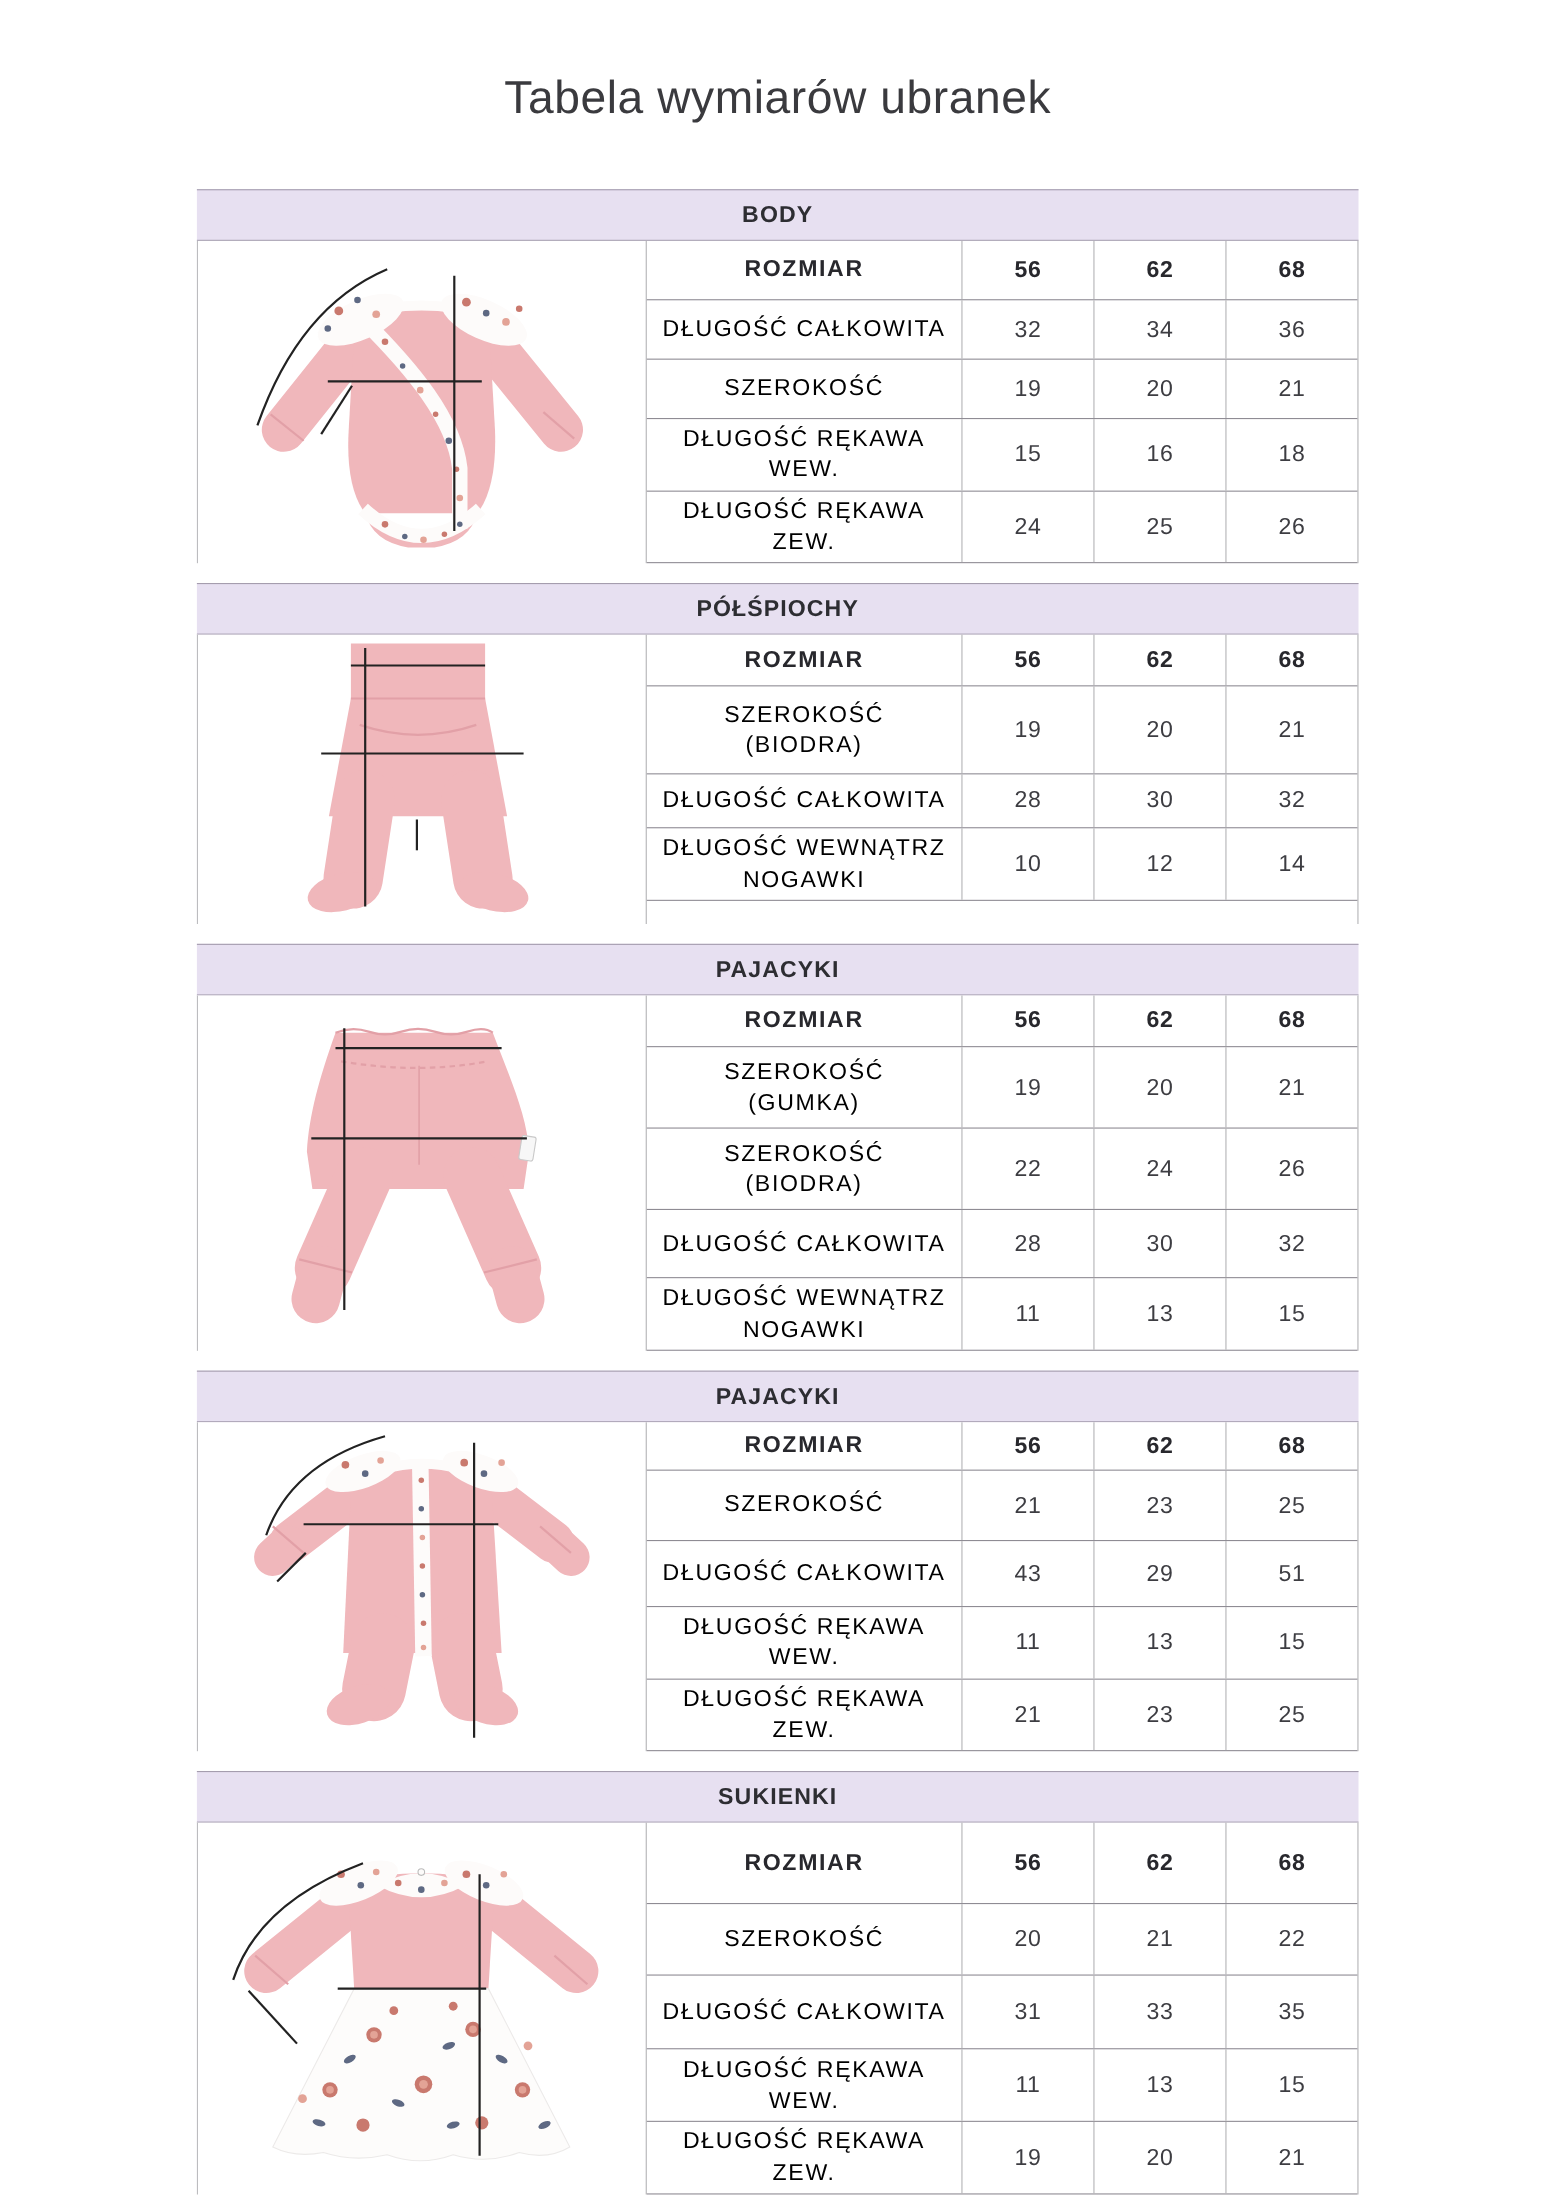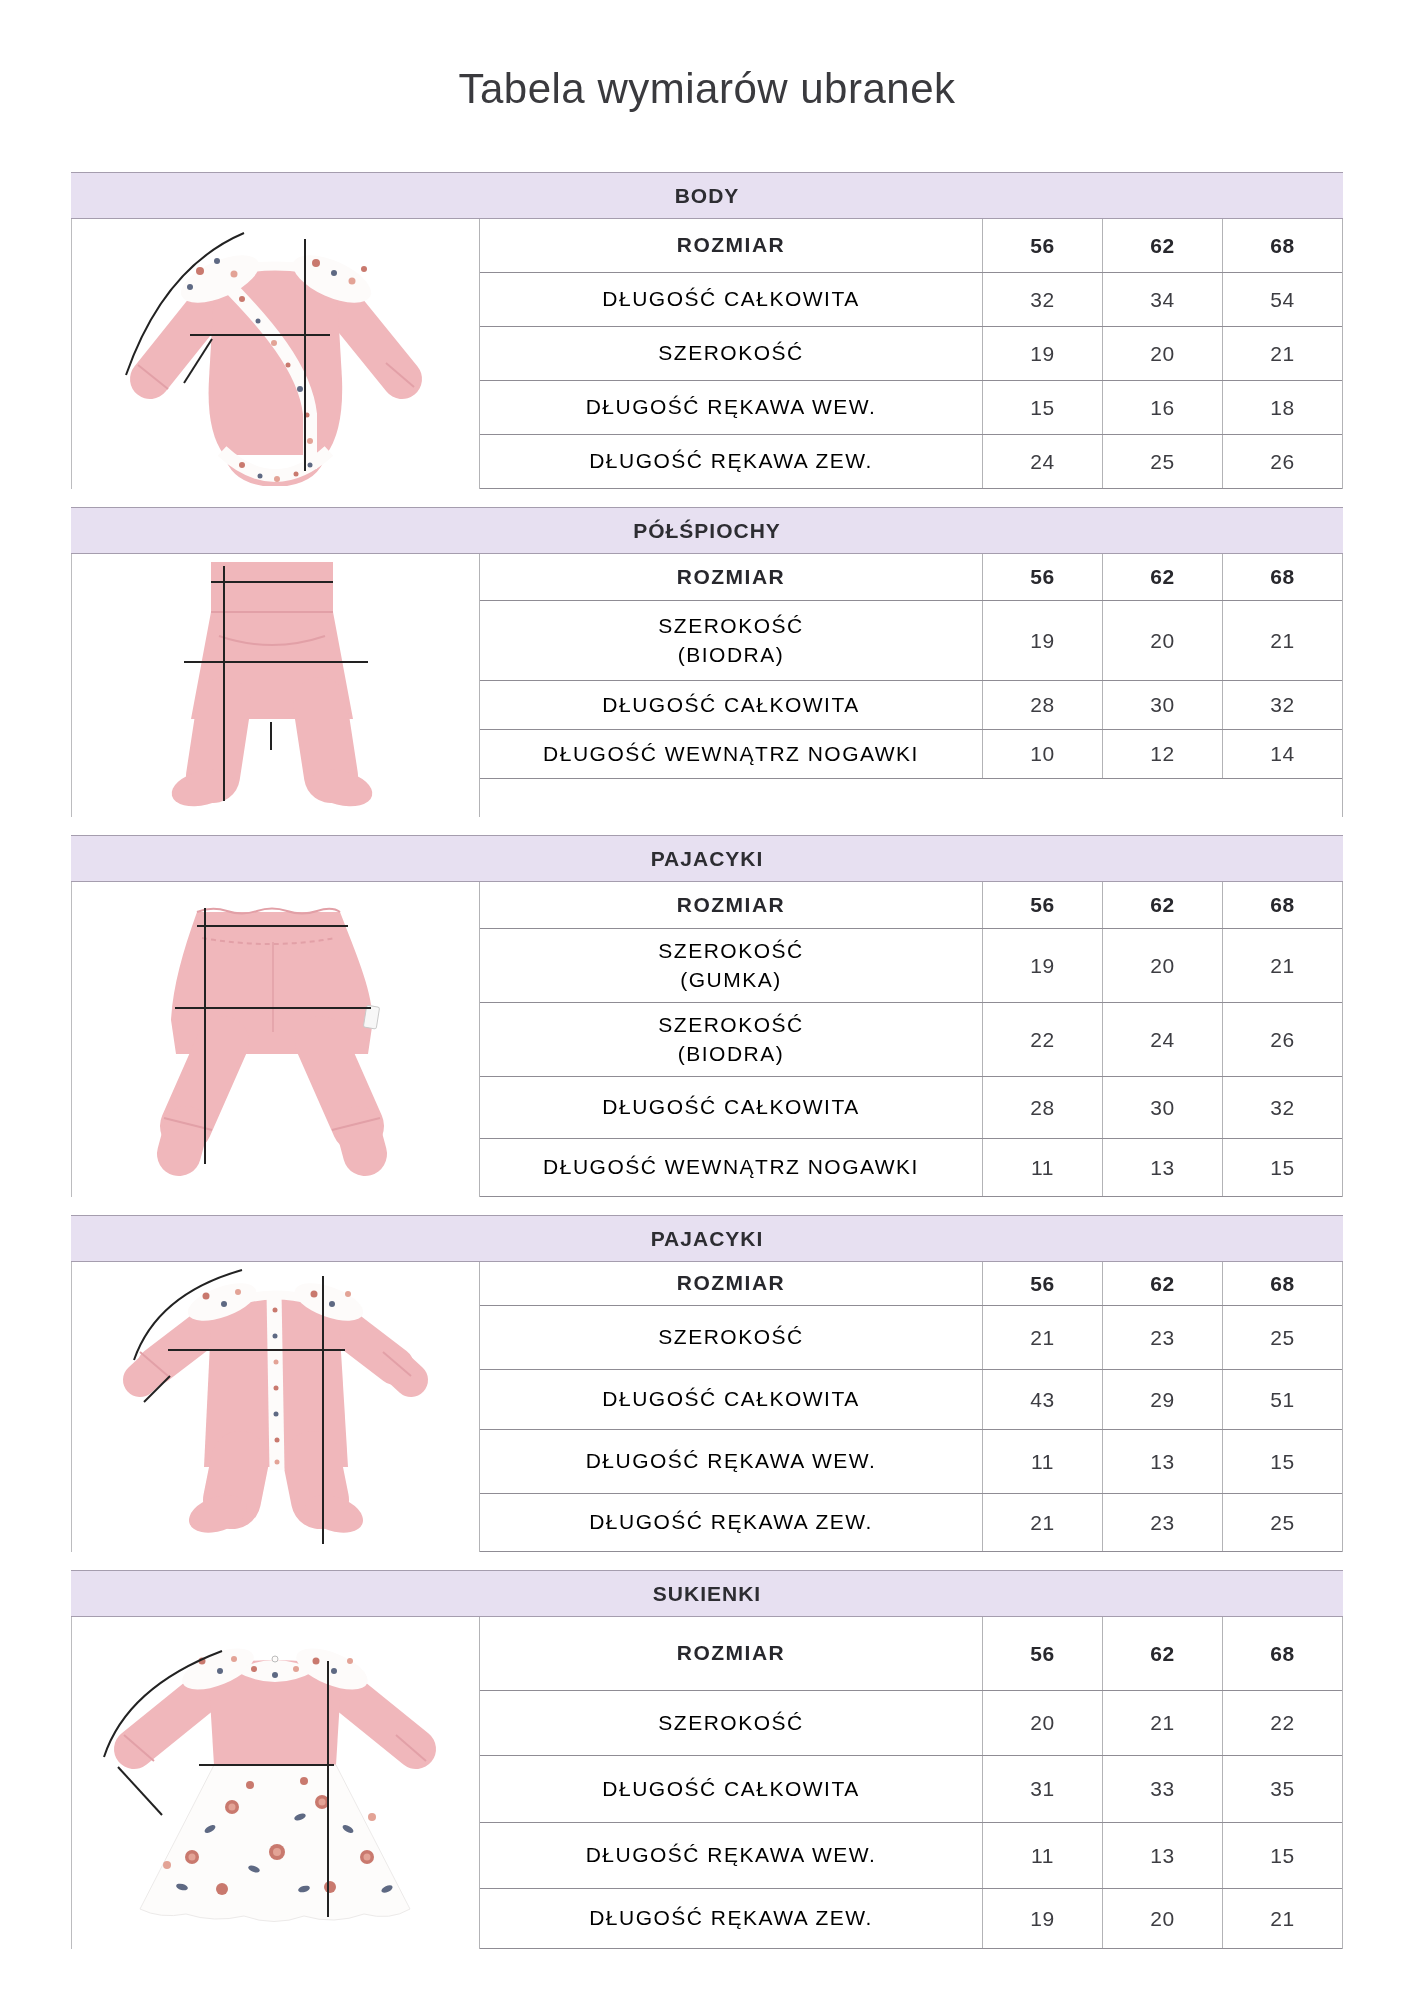--- a/index.html
+++ b/index.html
@@ -6,21 +6,21 @@
   body{
     width:1414px;min-height:2000px;background:#ffffff;
     font-family:"Liberation Sans", sans-serif;
     -webkit-font-smoothing:antialiased;
   }
   .page{padding-top:68px;}
   h1.title{
     margin:0 0 62px 0;text-align:center;
     font-size:42px;font-weight:400;color:#3a3a3e;letter-spacing:.5px;line-height:1;
   }
-  .wrap{width:1272px;margin:0 auto;}
+  .wrap{width:1056px;margin:0 auto;}
   .section + .section{margin-top:18px;}
   .band{
     height:47px;box-sizing:border-box;
     background:#e7e0f1;
     border-top:1px solid #a59dae;border-bottom:1px solid #a59dae;
     display:flex;align-items:center;justify-content:center;
   }
   .band span{
     font-size:21px;font-weight:700;color:#2d2d32;letter-spacing:1px;
   }
@@ -143,21 +143,21 @@
     <div class="val">68</div>
   </div>
 
   <div class="row">
     <div class="label">
       <span class="label-main">DŁUGOŚĆ CAŁKOWITA</span>
 
     </div>
     <div class="val">32</div>
     <div class="val">34</div>
-    <div class="val">54</div>
+    <div class="val">36</div>
   </div>
 
   <div class="row">
     <div class="label">
       <span class="label-main">SZEROKOŚĆ</span>
 
     </div>
     <div class="val">19</div>
     <div class="val">20</div>
     <div class="val">21</div>

